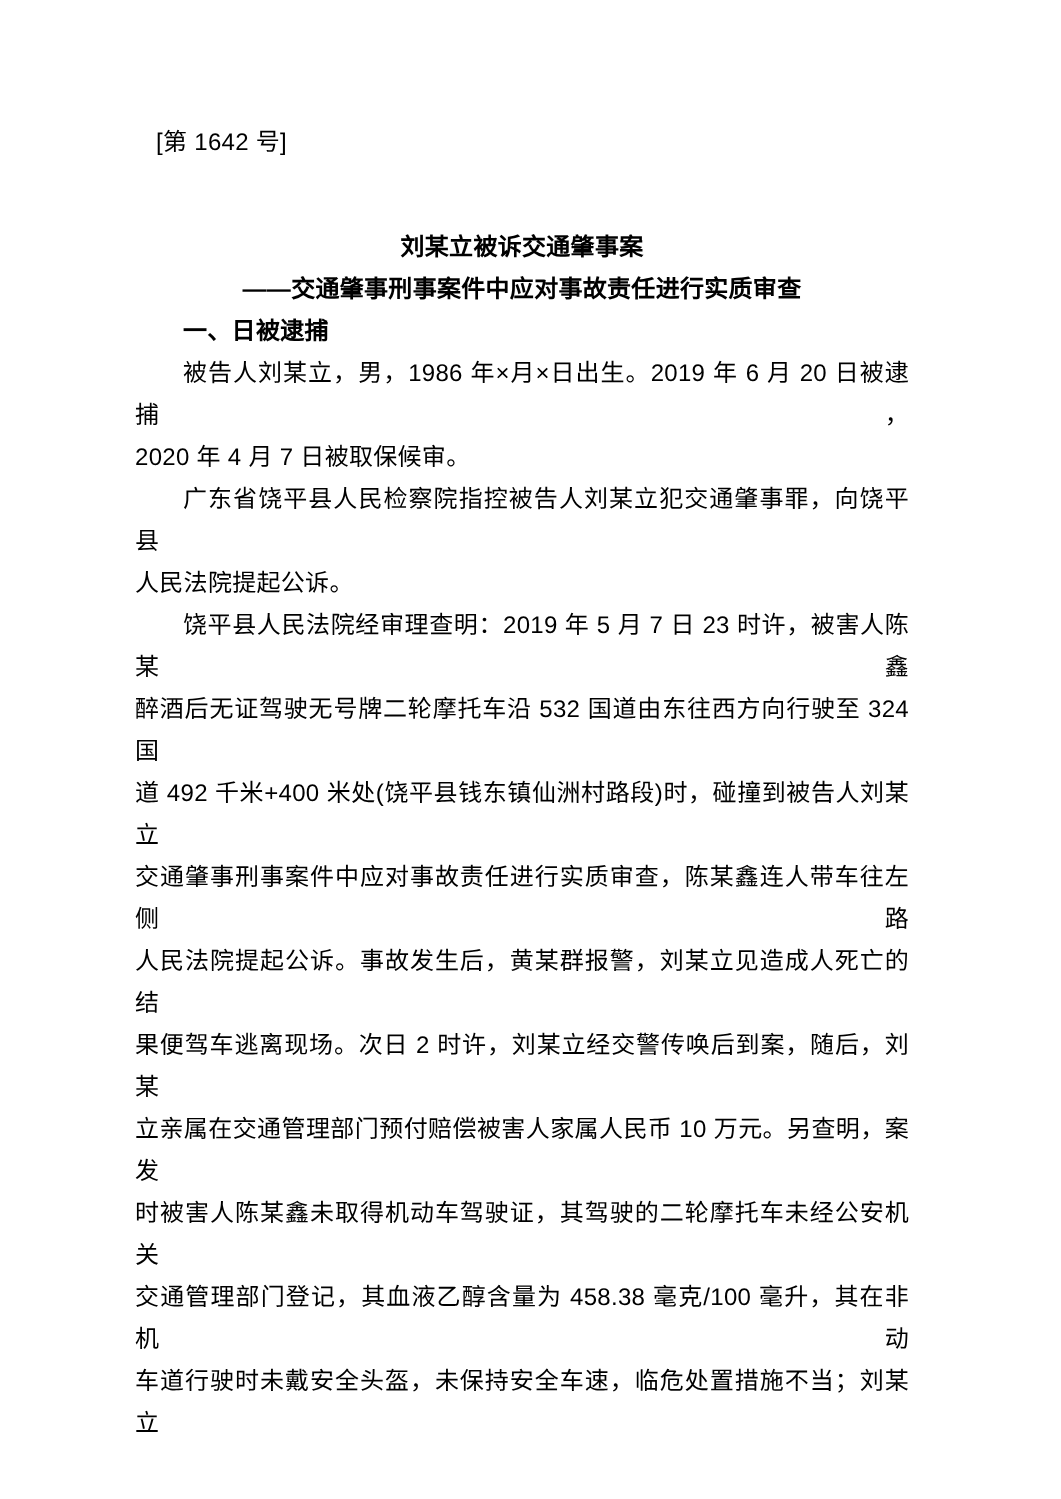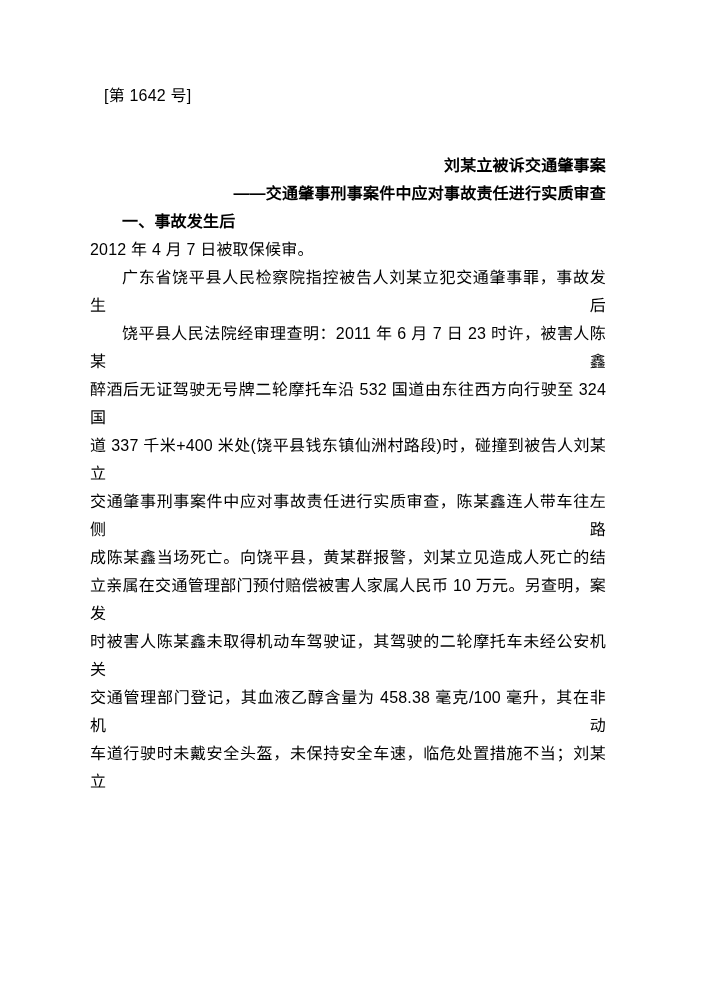--- a/index.html
+++ b/index.html
@@ -29,21 +29,21 @@
     width: 516px;
     font-size: 16px;
     line-height: 28px;
     letter-spacing: 0.2px;
   }
   .doc-number {
     text-indent: 14px;
   }
   .title-block {
     margin-top: 42px;
-    text-align: right;
+    text-align: center;
     font-weight: bold;
   }
   .title-block .line {
     white-space: nowrap;
   }
   .section-heading {
     font-weight: bold;
     text-indent: 2em;
   }
   .pline {
@@ -64,35 +64,38 @@
 <div class="page">
   <div class="content">
 
     <div class="doc-number">[第 1642 号]</div>
 
     <div class="title-block">
       <div class="line">刘某立被诉交通肇事案</div>
       <div class="line">——交通肇事刑事案件中应对事故责任进行实质审查</div>
     </div>
 
-    <div class="section-heading">一、事故发生后</div>
+    <div class="section-heading">一、日被逮捕</div>
 
     <div id="paragraphs">
         <div>
-          <div class="pline">2012 年 4 月 7 日被取保候审。</div>
+          <div class="pline jfull first">被告人刘某立，男，1986 年×月×日出生。2019 年 6 月 20 日被逮捕，</div>
+          <div class="pline">2020 年 4 月 7 日被取保候审。</div>
         </div>
         <div>
-          <div class="pline jfull first">广东省饶平县人民检察院指控被告人刘某立犯交通肇事罪，事故发生后</div>
+          <div class="pline jfull first">广东省饶平县人民检察院指控被告人刘某立犯交通肇事罪，向饶平县</div>
+          <div class="pline">人民法院提起公诉。</div>
         </div>
         <div>
-          <div class="pline jfull first">饶平县人民法院经审理查明：2011 年 6 月 7 日 23 时许，被害人陈某鑫</div>
+          <div class="pline jfull first">饶平县人民法院经审理查明：2019 年 5 月 7 日 23 时许，被害人陈某鑫</div>
           <div class="pline jfull">醉酒后无证驾驶无号牌二轮摩托车沿 532 国道由东往西方向行驶至 324 国</div>
-          <div class="pline jfull">道 337 千米+400 米处(饶平县钱东镇仙洲村路段)时，碰撞到被告人刘某立</div>
+          <div class="pline jfull">道 492 千米+400 米处(饶平县钱东镇仙洲村路段)时，碰撞到被告人刘某立</div>
           <div class="pline jfull">交通肇事刑事案件中应对事故责任进行实质审查，陈某鑫连人带车往左侧路</div>
-          <div class="pline jfull">成陈某鑫当场死亡。向饶平县，黄某群报警，刘某立见造成人死亡的结</div>
+          <div class="pline jfull">人民法院提起公诉。事故发生后，黄某群报警，刘某立见造成人死亡的结</div>
+          <div class="pline jfull">果便驾车逃离现场。次日 2 时许，刘某立经交警传唤后到案，随后，刘某</div>
           <div class="pline jfull">立亲属在交通管理部门预付赔偿被害人家属人民币 10 万元。另查明，案发</div>
           <div class="pline jfull">时被害人陈某鑫未取得机动车驾驶证，其驾驶的二轮摩托车未经公安机关</div>
           <div class="pline jfull">交通管理部门登记，其血液乙醇含量为 458.38 毫克/100 毫升，其在非机动</div>
           <div class="pline jfull">车道行驶时未戴安全头盔，未保持安全车速，临危处置措施不当；刘某立</div>
         </div>
       </div>
 
   </div>
 </div>
 

